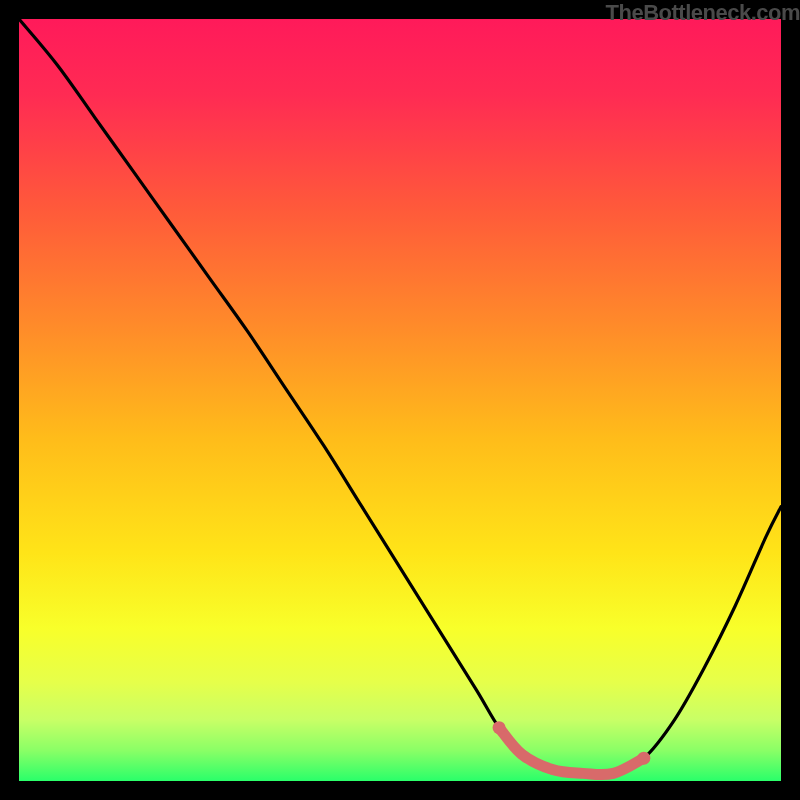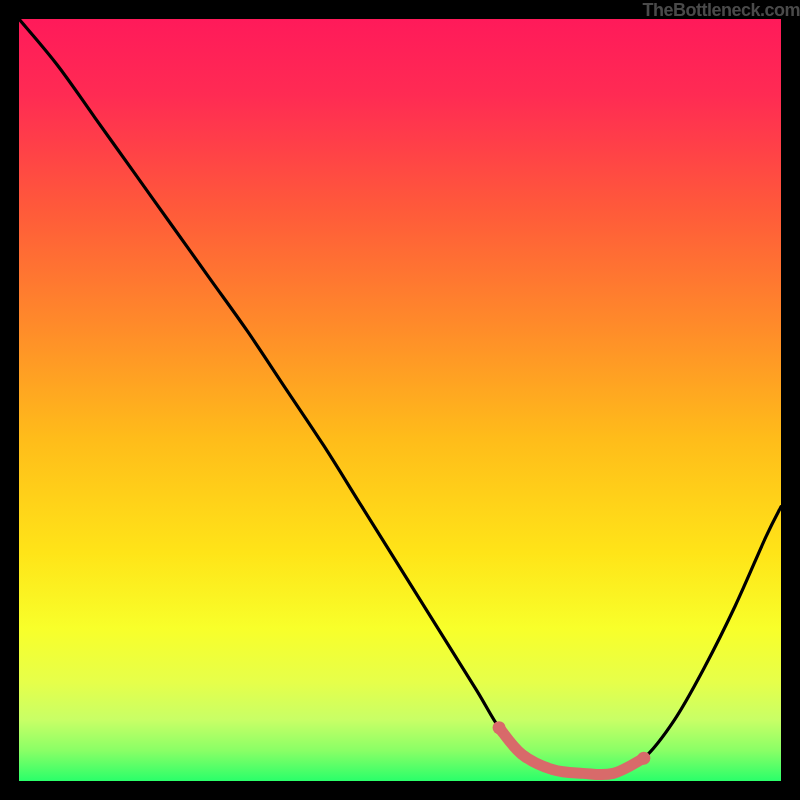--- a/index.html
+++ b/index.html
@@ -24,21 +24,21 @@
     left: 0;
     top: 0;
     width: 762px;
     height: 762px;
   }
   .watermark {
     position: absolute;
     top: 0;
     right: 0;
     color: #4a4a4a;
-    font-size: 18px;
+    font-size: 22px;
     font-weight: 600;
     letter-spacing: -0.5px;
   }
   svg {
     display: block;
   }
 </style>
 </head>
 <body>
 

